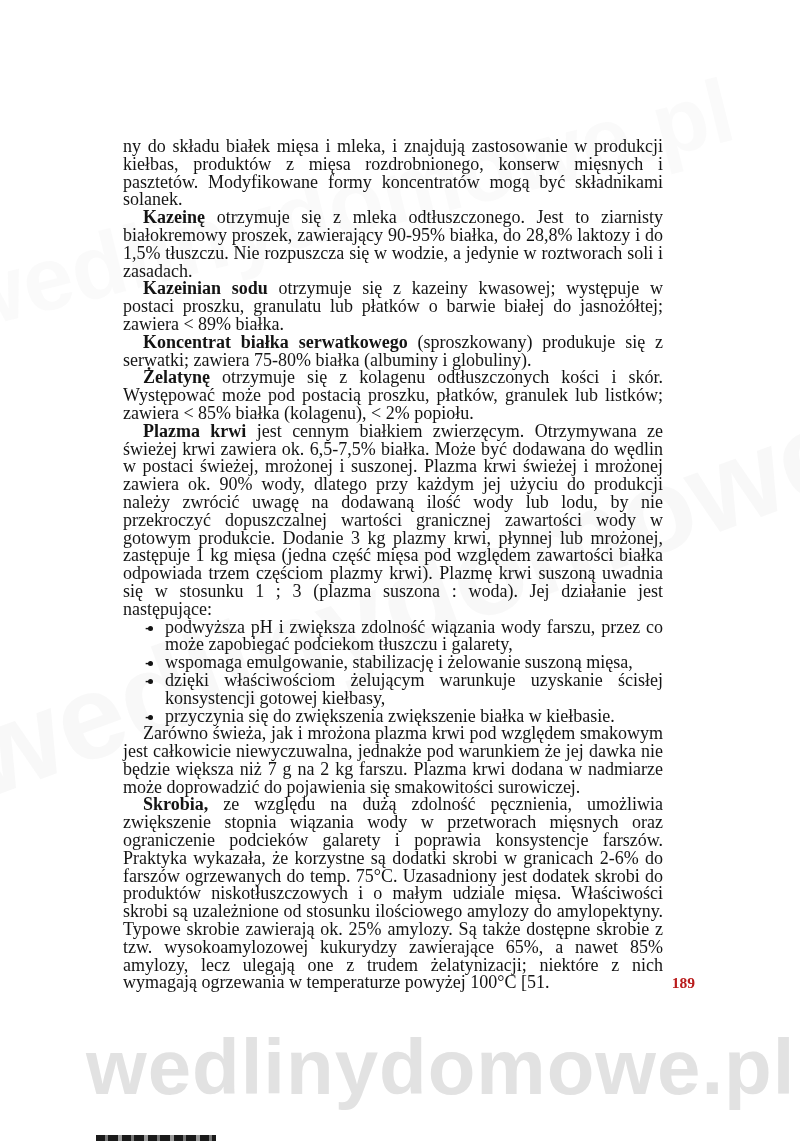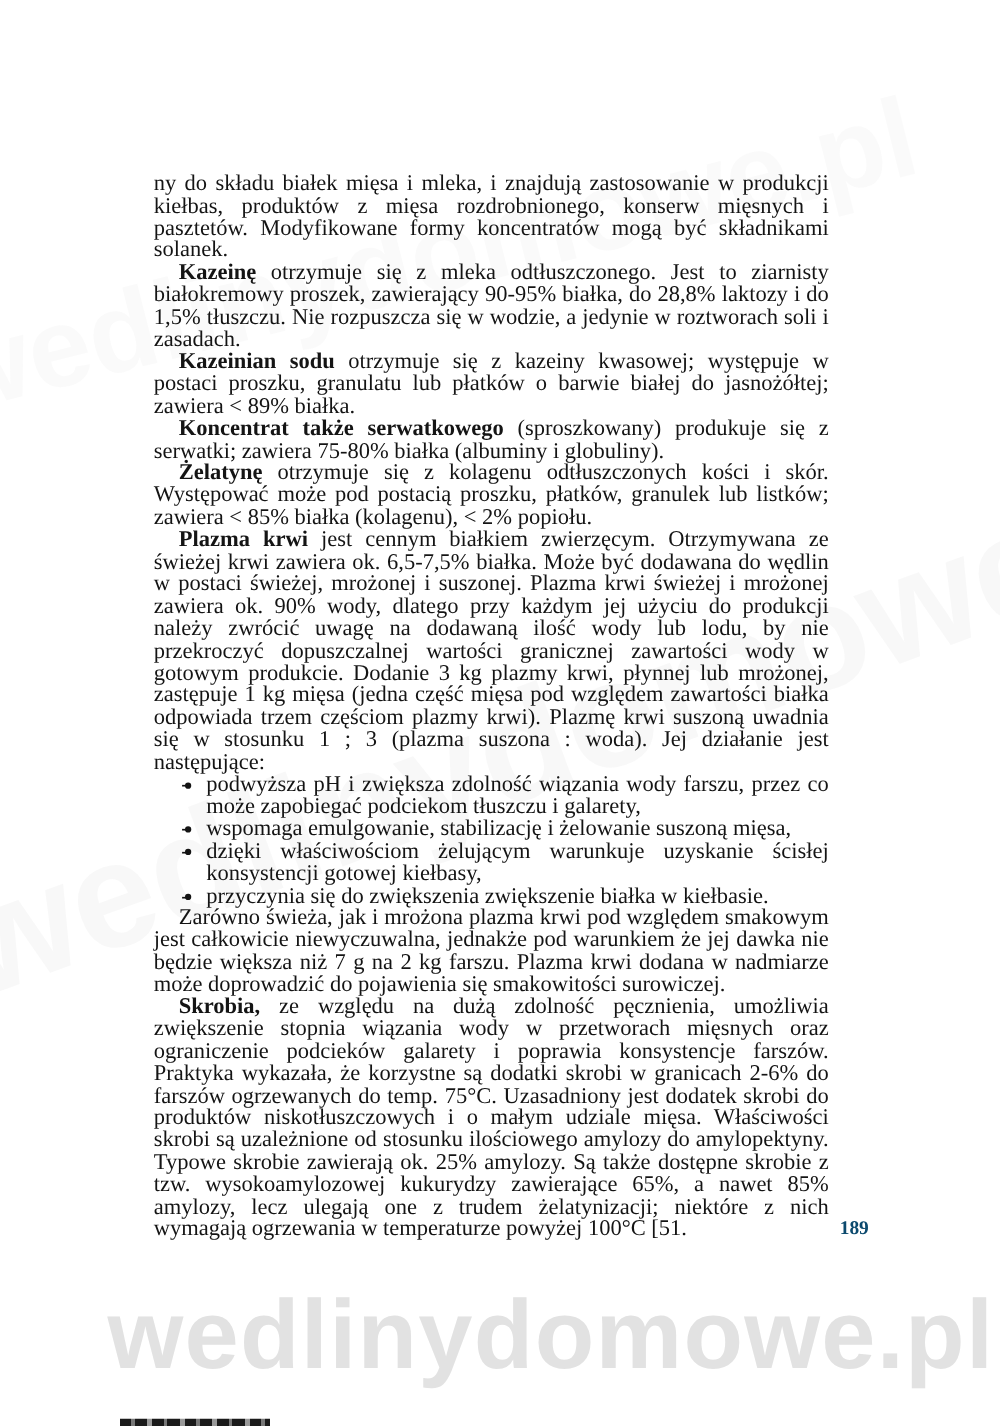--- a/index.html
+++ b/index.html
@@ -32,21 +32,21 @@
   .dash-item { position: relative; }
   .dash-marker { position: absolute; left: -20px; }
   .page-number {
     position: absolute;
     top: 974px;
     left: 123px;
     width: 572px;
     text-align: right;
     font-size: 15.5px;
     font-weight: bold;
-    color: #0c4a6e;
+    color: #b91c1c;
   }
   .watermark-bottom {
     position: absolute;
     left: 86px;
     top: 1022px;
     font-family: "Liberation Sans", sans-serif;
     font-weight: 700;
     font-size: 78px;
     letter-spacing: 1px;
     color: #cfcfcf;
@@ -98,21 +98,21 @@
 
   <div class="text-block">
 
     <p><span>ny do składu białek mięsa i mleka, i znajdują zastosowanie w produkcji kiełbas, produktów z mięsa rozdrobnionego, konserw mięsnych i pasztetów. Modyfikowane formy koncentratów mogą być składnikami solanek.</span></p>
 
 
     <p class="indent"><b class="lead">Kazeinę</b><span> otrzymuje się z mleka odtłuszczonego. Jest to ziarnisty białokremowy proszek, zawierający 90-95% białka, do 28,8% laktozy i do 1,5% tłuszczu. Nie rozpuszcza się w wodzie, a jedynie w roztworach soli i zasadach.</span></p>
 
     <p class="indent"><b class="lead">Kazeinian sodu</b><span> otrzymuje się z kazeiny kwasowej; występuje w postaci proszku, granulatu lub płatków o barwie białej do jasnożółtej; zawiera &lt; 89% białka.</span></p>
 
-    <p class="indent"><b class="lead">Koncentrat także serwatkowego</b><span> (sproszkowany) produkuje się z serwatki; zawiera 75-80% białka (albuminy i globuliny).</span></p>
+    <p class="indent"><b class="lead">Koncentrat białka serwatkowego</b><span> (sproszkowany) produkuje się z serwatki; zawiera 75-80% białka (albuminy i globuliny).</span></p>
 
     <p class="indent"><b class="lead">Żelatynę</b><span> otrzymuje się z kolagenu odtłuszczonych kości i skór. Występować może pod postacią proszku, płatków, granulek lub listków; zawiera &lt; 85% białka (kolagenu), &lt; 2% popiołu.</span></p>
 
     <p class="indent"><b class="lead">Plazma krwi</b><span> jest cennym białkiem zwierzęcym. Otrzymywana ze świeżej krwi zawiera ok. 6,5-7,5% białka. Może być dodawana do wędlin w postaci świeżej, mrożonej i suszonej. Plazma krwi świeżej i mrożonej zawiera ok. 90% wody, dlatego przy każdym jej użyciu do produkcji należy zwrócić uwagę na dodawaną ilość wody lub lodu, by nie przekroczyć dopuszczalnej wartości granicznej zawartości wody w gotowym produkcie. Dodanie 3 kg plazmy krwi, płynnej lub mrożonej, zastępuje 1 kg mięsa (jedna część mięsa pod względem zawartości białka odpowiada trzem częściom plazmy krwi). Plazmę krwi suszoną uwadnia się w stosunku 1 ; 3 (plazma suszona : woda). Jej działanie jest następujące:</span></p>
 
     <ul class="dash-list">
       <li class="dash-item"><span class="dash-marker">-</span><span>podwyższa pH i zwiększa zdolność wiązania wody farszu, przez co może zapobiegać podciekom tłuszczu i galarety,</span></li>
       <li class="dash-item"><span class="dash-marker">-</span><span>wspomaga emulgowanie, stabilizację i żelowanie suszoną mięsa,</span></li>
       <li class="dash-item"><span class="dash-marker">-</span><span>dzięki właściwościom żelującym warunkuje uzyskanie ścisłej konsystencji gotowej kiełbasy,</span></li>
       <li class="dash-item"><span class="dash-marker">-</span><span>przyczynia się do zwiększenia zwiększenie białka w kiełbasie.</span></li>

